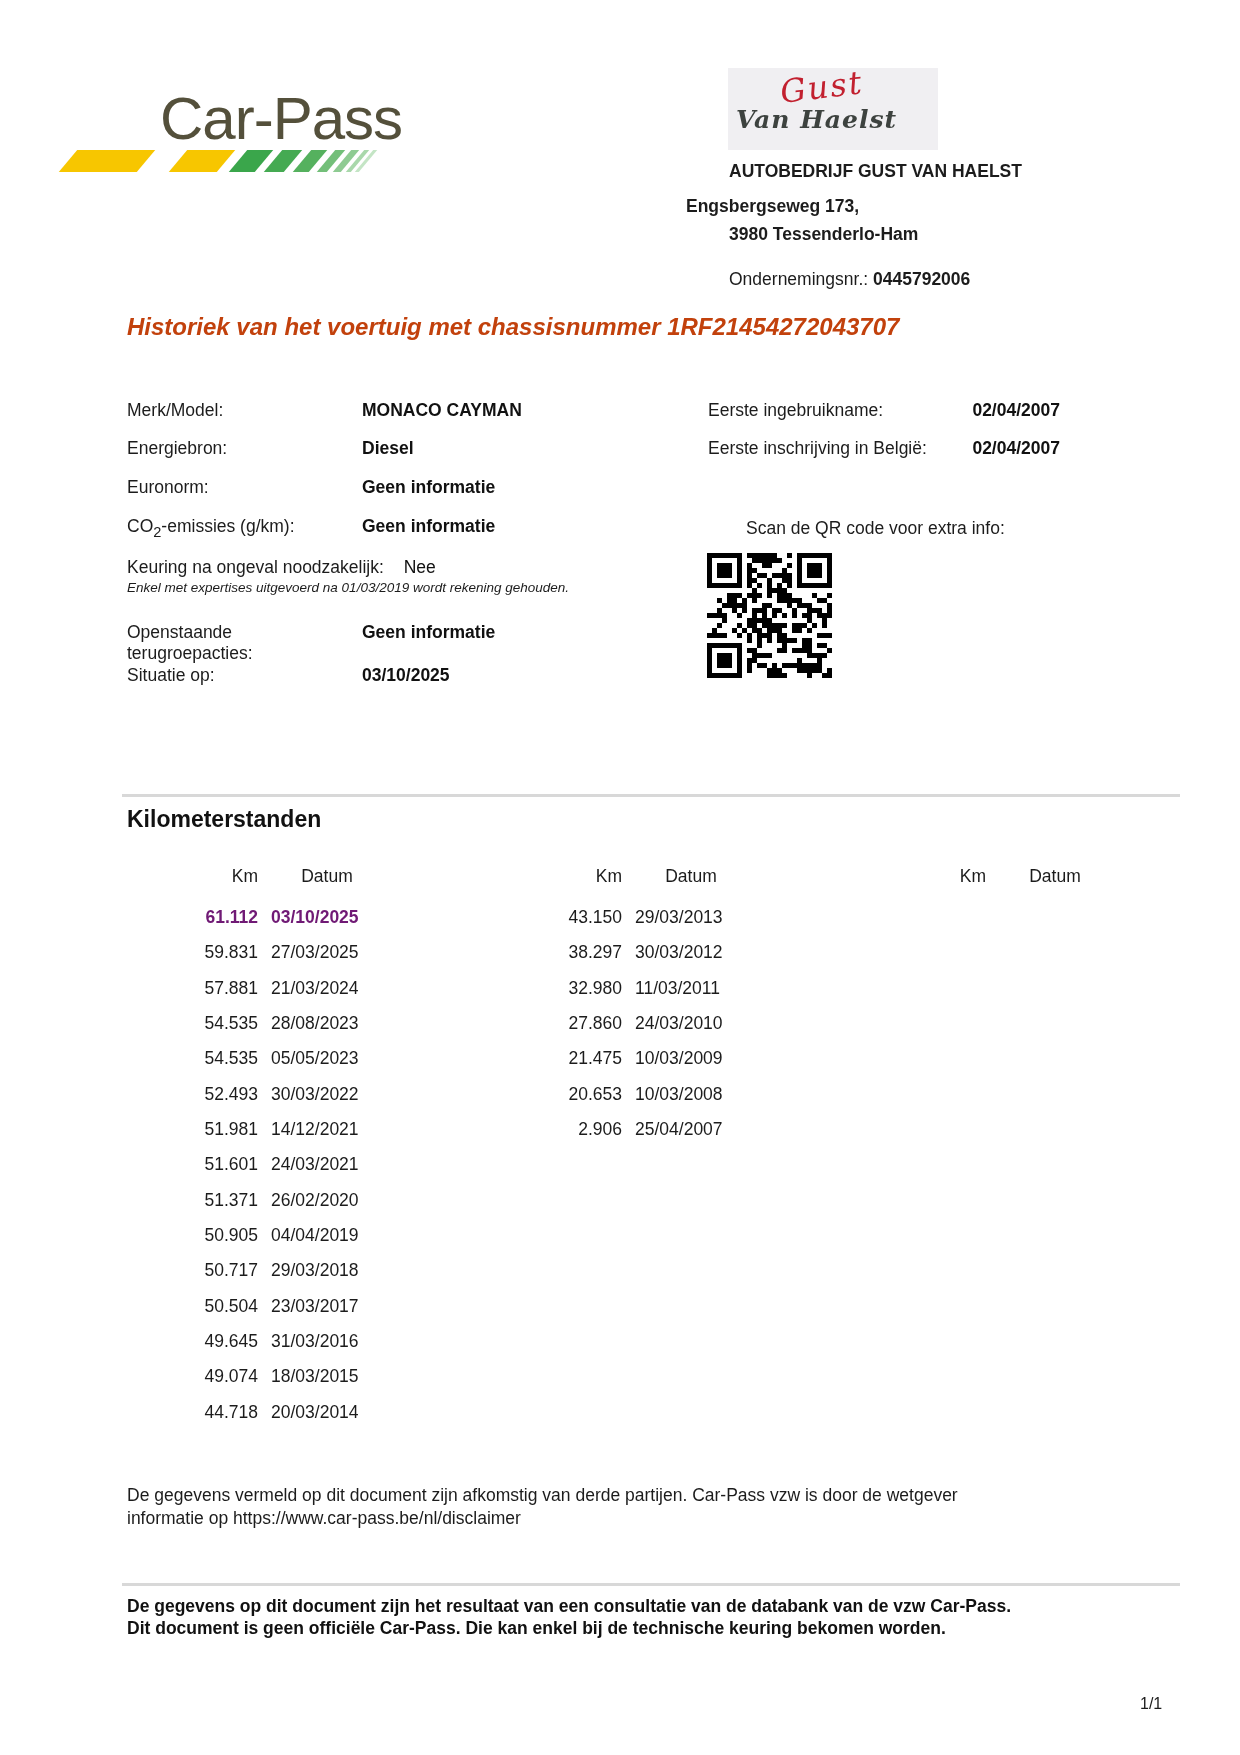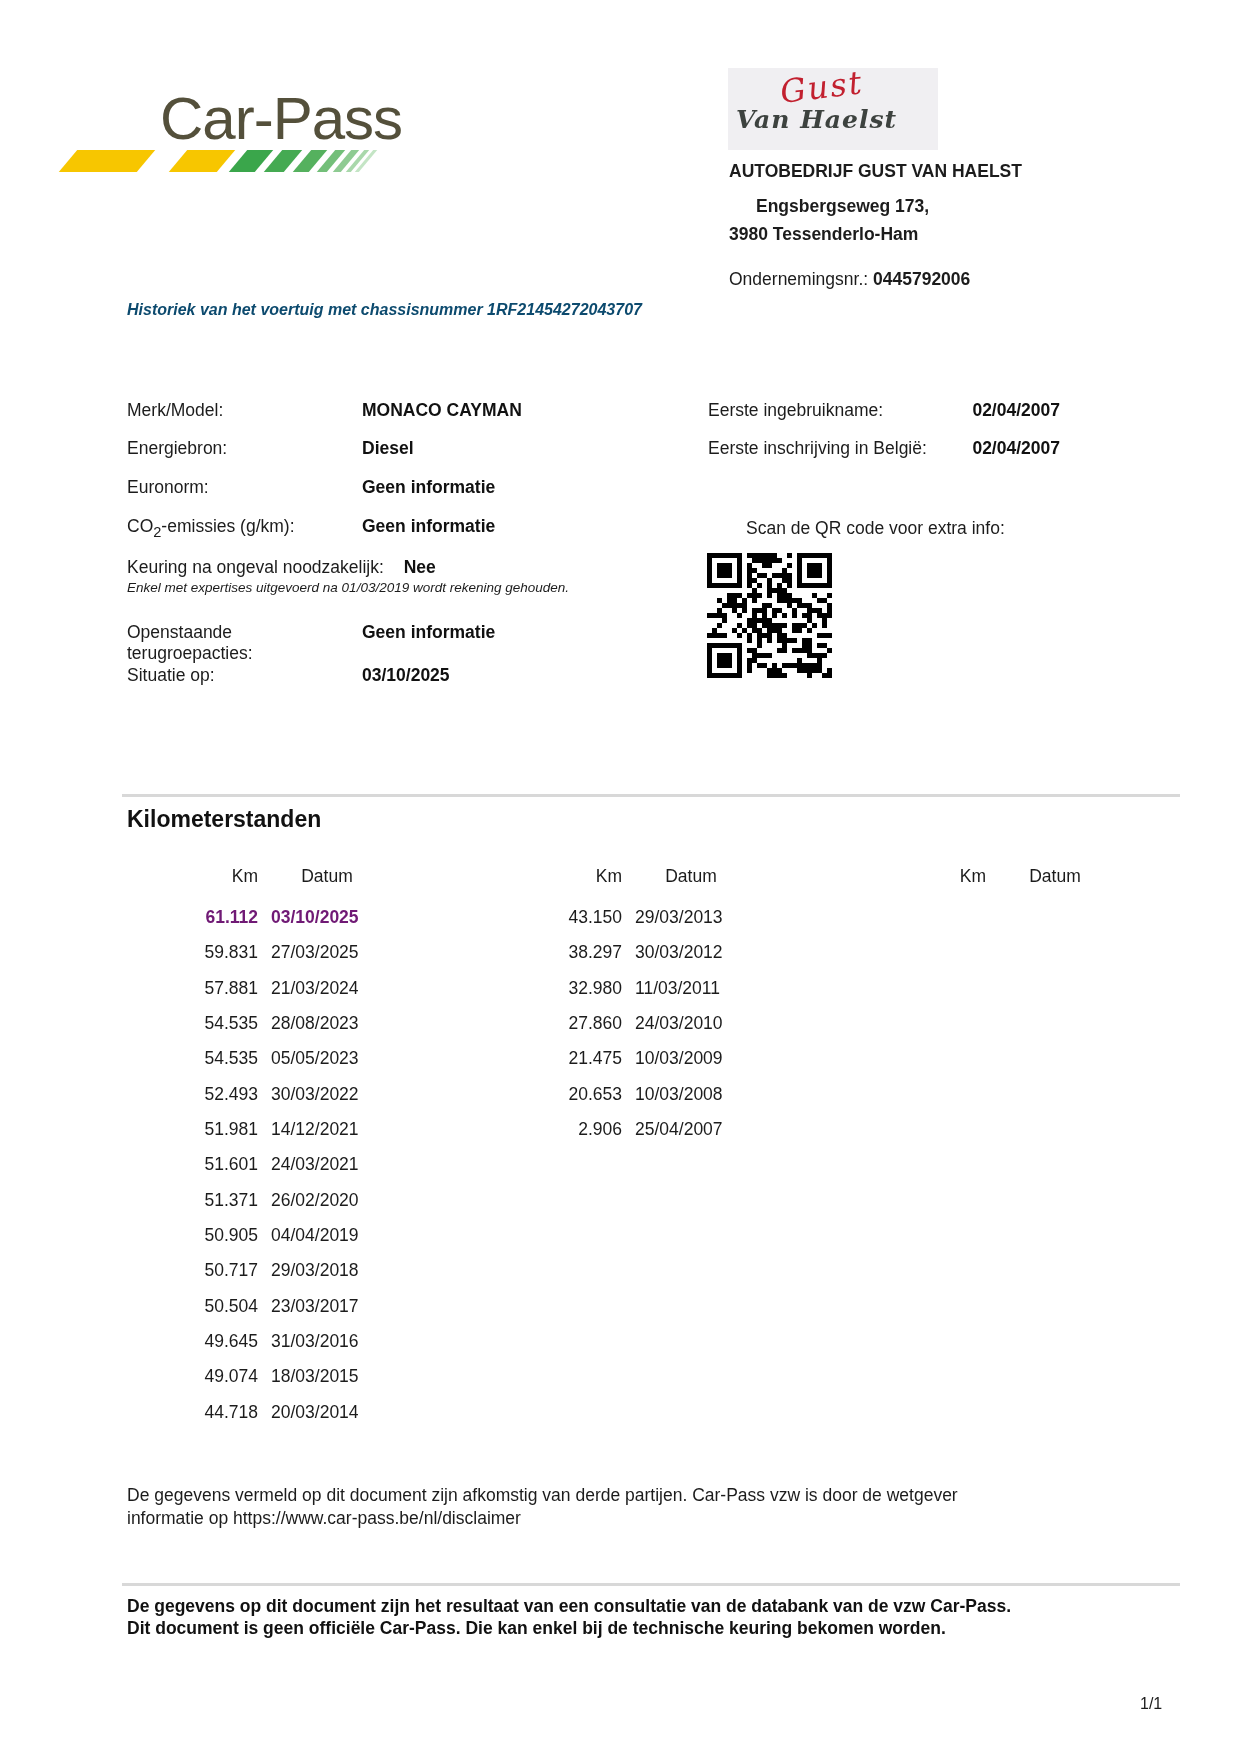--- a/index.html
+++ b/index.html
@@ -10,35 +10,35 @@
   
   .cp-logo-text { position:absolute; left:160px; top:84px; font-size:60px; letter-spacing:-1px; color:#54503b; }
   .cp-stripes { position:absolute; left:68px; top:150px; height:22px; display:flex; align-items:stretch; }
   .stripe { height:22px; transform:skewX(-40deg); }
 
   
   .dealer-logo-box { position:absolute; left:728px; top:68px; width:210px; height:82px; background:#f0eff2; }
   .script-top { position:absolute; left:52px; top:0px; font-family:"DejaVu Serif",serif; font-style:italic; font-size:32px; color:#c2202f; transform:rotate(-7deg); letter-spacing:2px; }
   .script-bottom { position:absolute; left:8px; top:37px; font-family:"DejaVu Serif",serif; font-style:italic; font-weight:700; font-size:25px; color:#3d423f; letter-spacing:1px; }
   .dealer-name { position:absolute; left:729px; top:161px; font-size:17.5px; font-weight:700; }
-  .dealer-addr1 { position:absolute; left:756px; top:196px; font-size:17.5px; font-weight:700; }
+  .dealer-addr1 { position:absolute; left:686px; top:196px; font-size:17.5px; font-weight:700; }
   .dealer-addr2 { position:absolute; left:729px; top:224px; font-size:17.5px; font-weight:700; }
   .company-nr { position:absolute; left:729px; top:269px; font-size:17.5px; }
   .company-nr b { font-weight:700;text-align:right; }
 
   
-  .doc-title { position:absolute; left:127px; top:301px; font-size:16px; font-weight:700; font-style:italic; white-space:nowrap; color:#0c4a6e; }
+  .doc-title { position:absolute; left:127px; top:313px; font-size:24px; font-weight:700; font-style:italic; white-space:nowrap; color:#c2410c; }
 
   
   .lbl { position:absolute; left:127px; font-size:17.5px; }
   .val { position:absolute; left:362px; font-size:17.5px; font-weight:700; color:#111; }
   .rrow { position:absolute; left:708px; width:352px; font-size:17.5px; display:flex; justify-content:space-between; }
   .rrow .rv { font-weight:700; color:#111; }
   .note { position:absolute; left:127px; top:580px; font-size:13.5px; font-style:italic; }
-  .keuring-value { font-weight:700; color:#111; margin-left:15px; }
+  .keuring-value { font-weight:400; color:#111; margin-left:15px; }
   .qr-caption { position:absolute; left:708px; top:518px; font-size:17.5px;margin-left:38px; }
   .qr { position:absolute; left:707px; top:553px; width:125px; height:125px; }
   .qr svg rect { fill:#000; }
 
   
   .divider { position:absolute; left:122px; width:1058px; height:3px; background:#d8d8d8; }
 
   
   .km-heading { position:absolute; left:127px; top:806px; font-size:23px; font-weight:700; color:#111; }
   .mgroup { position:absolute; top:866px; }

